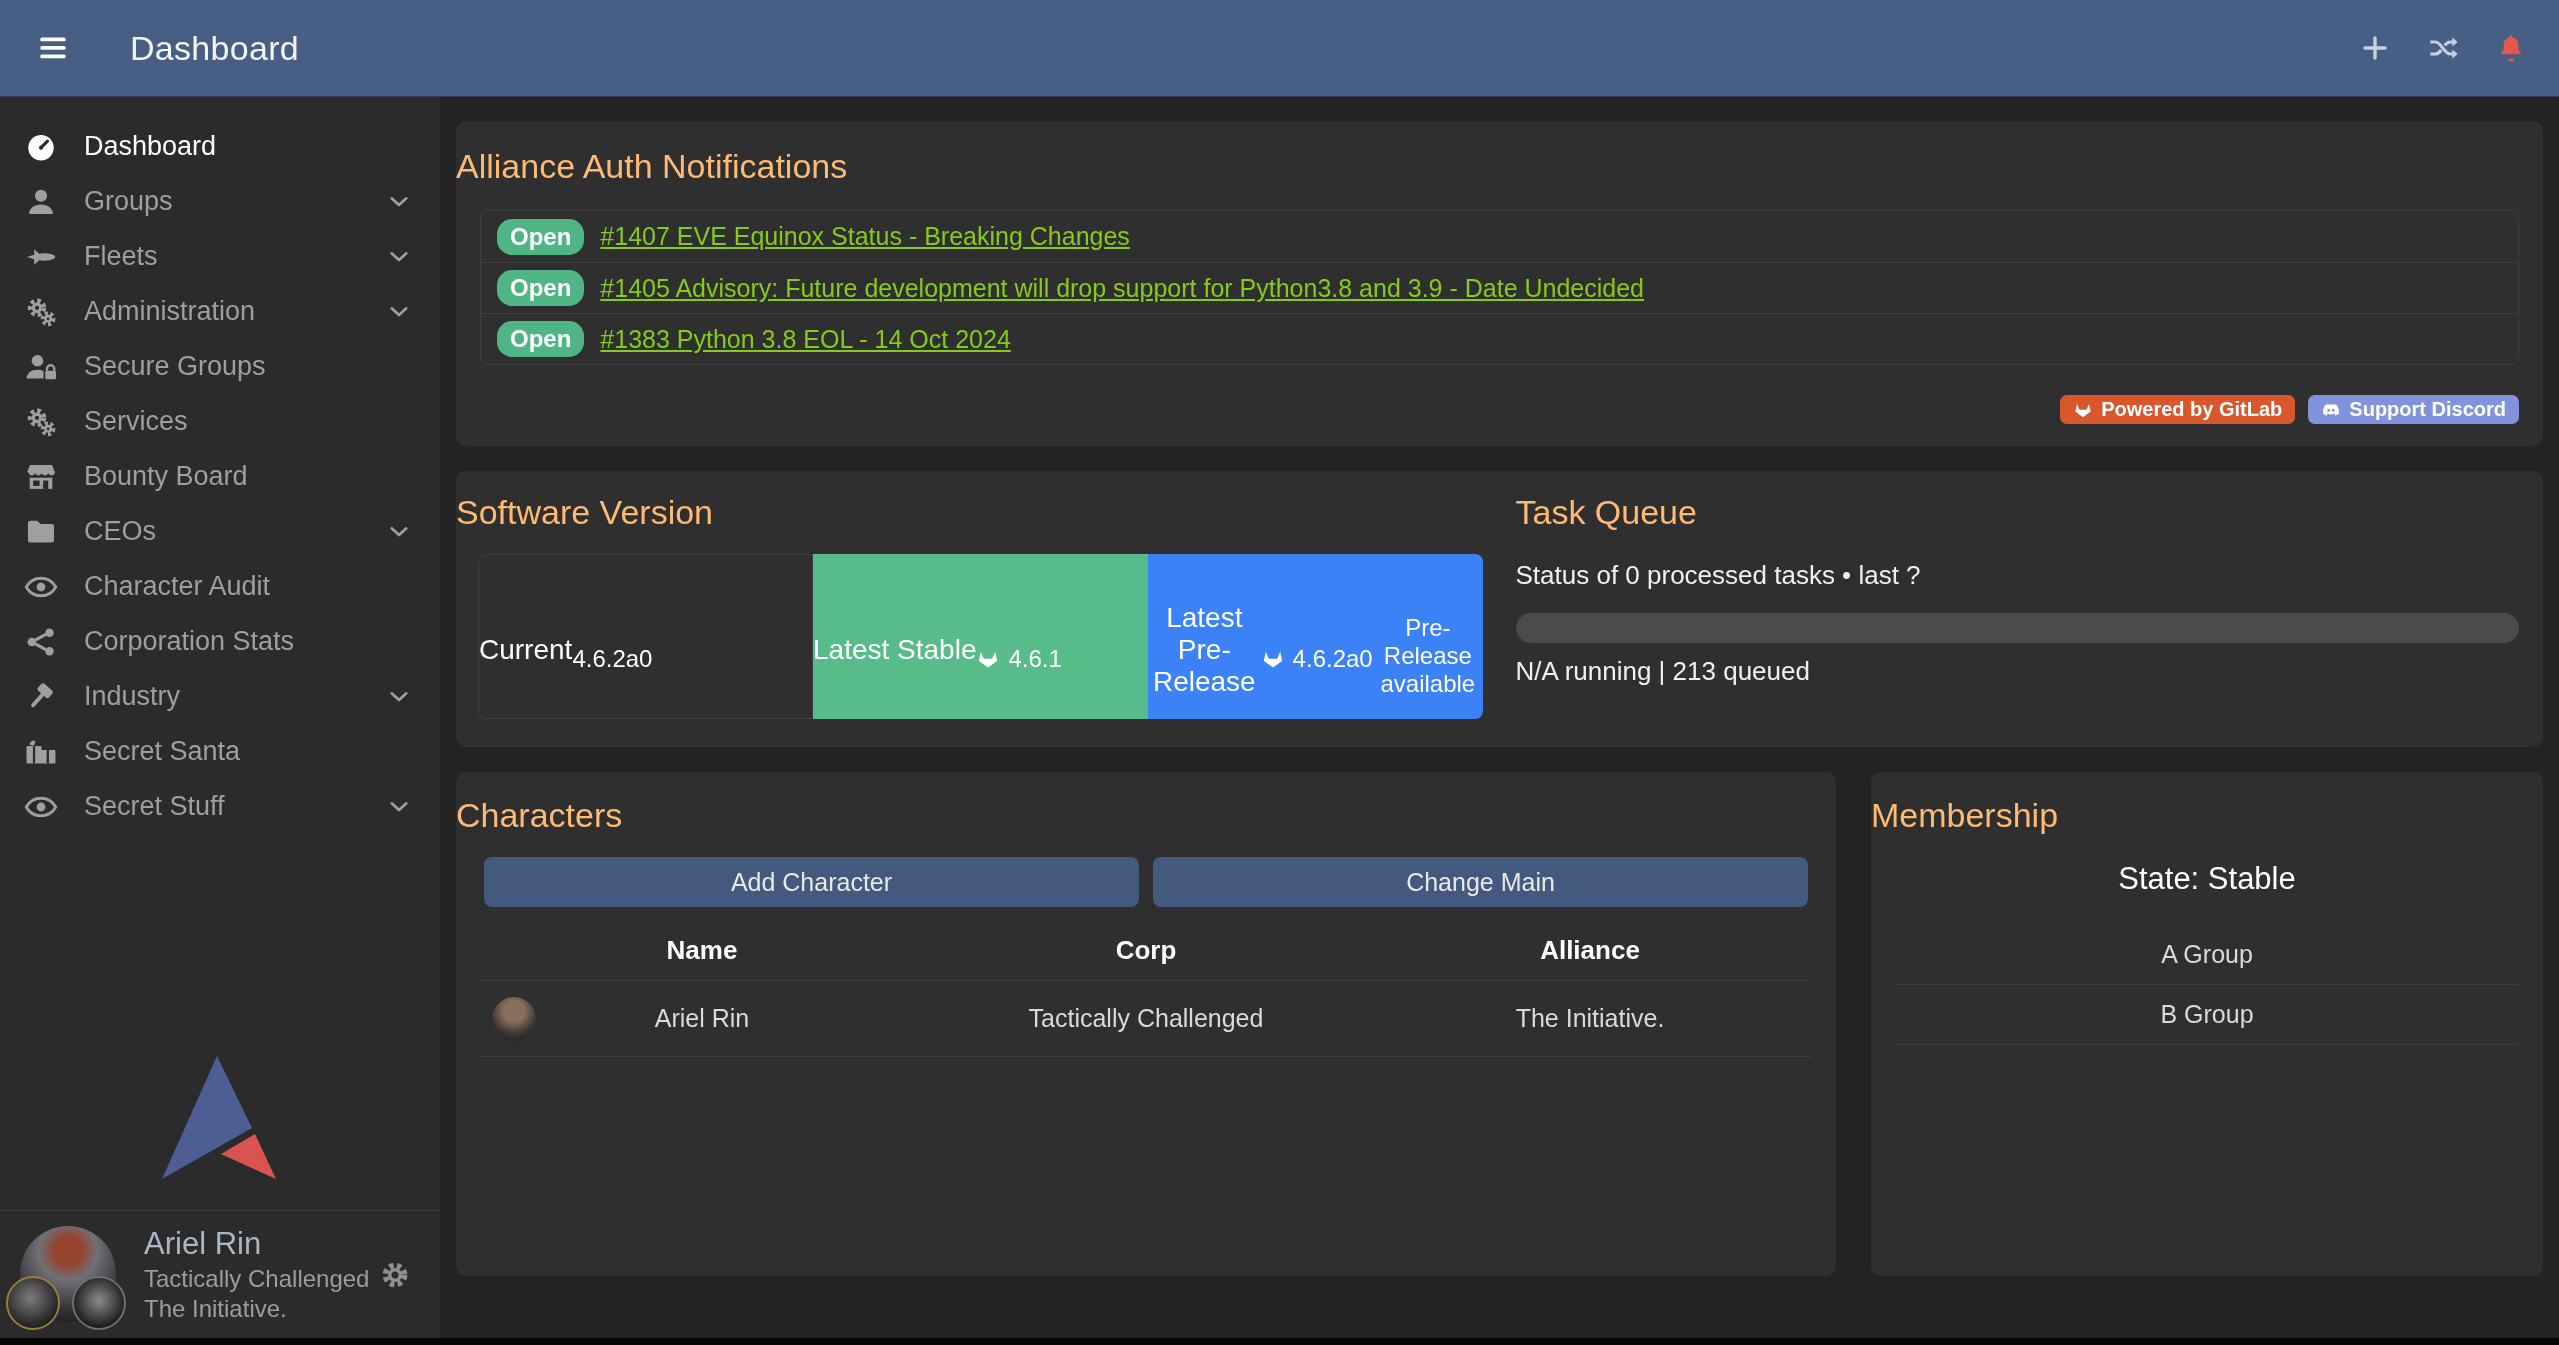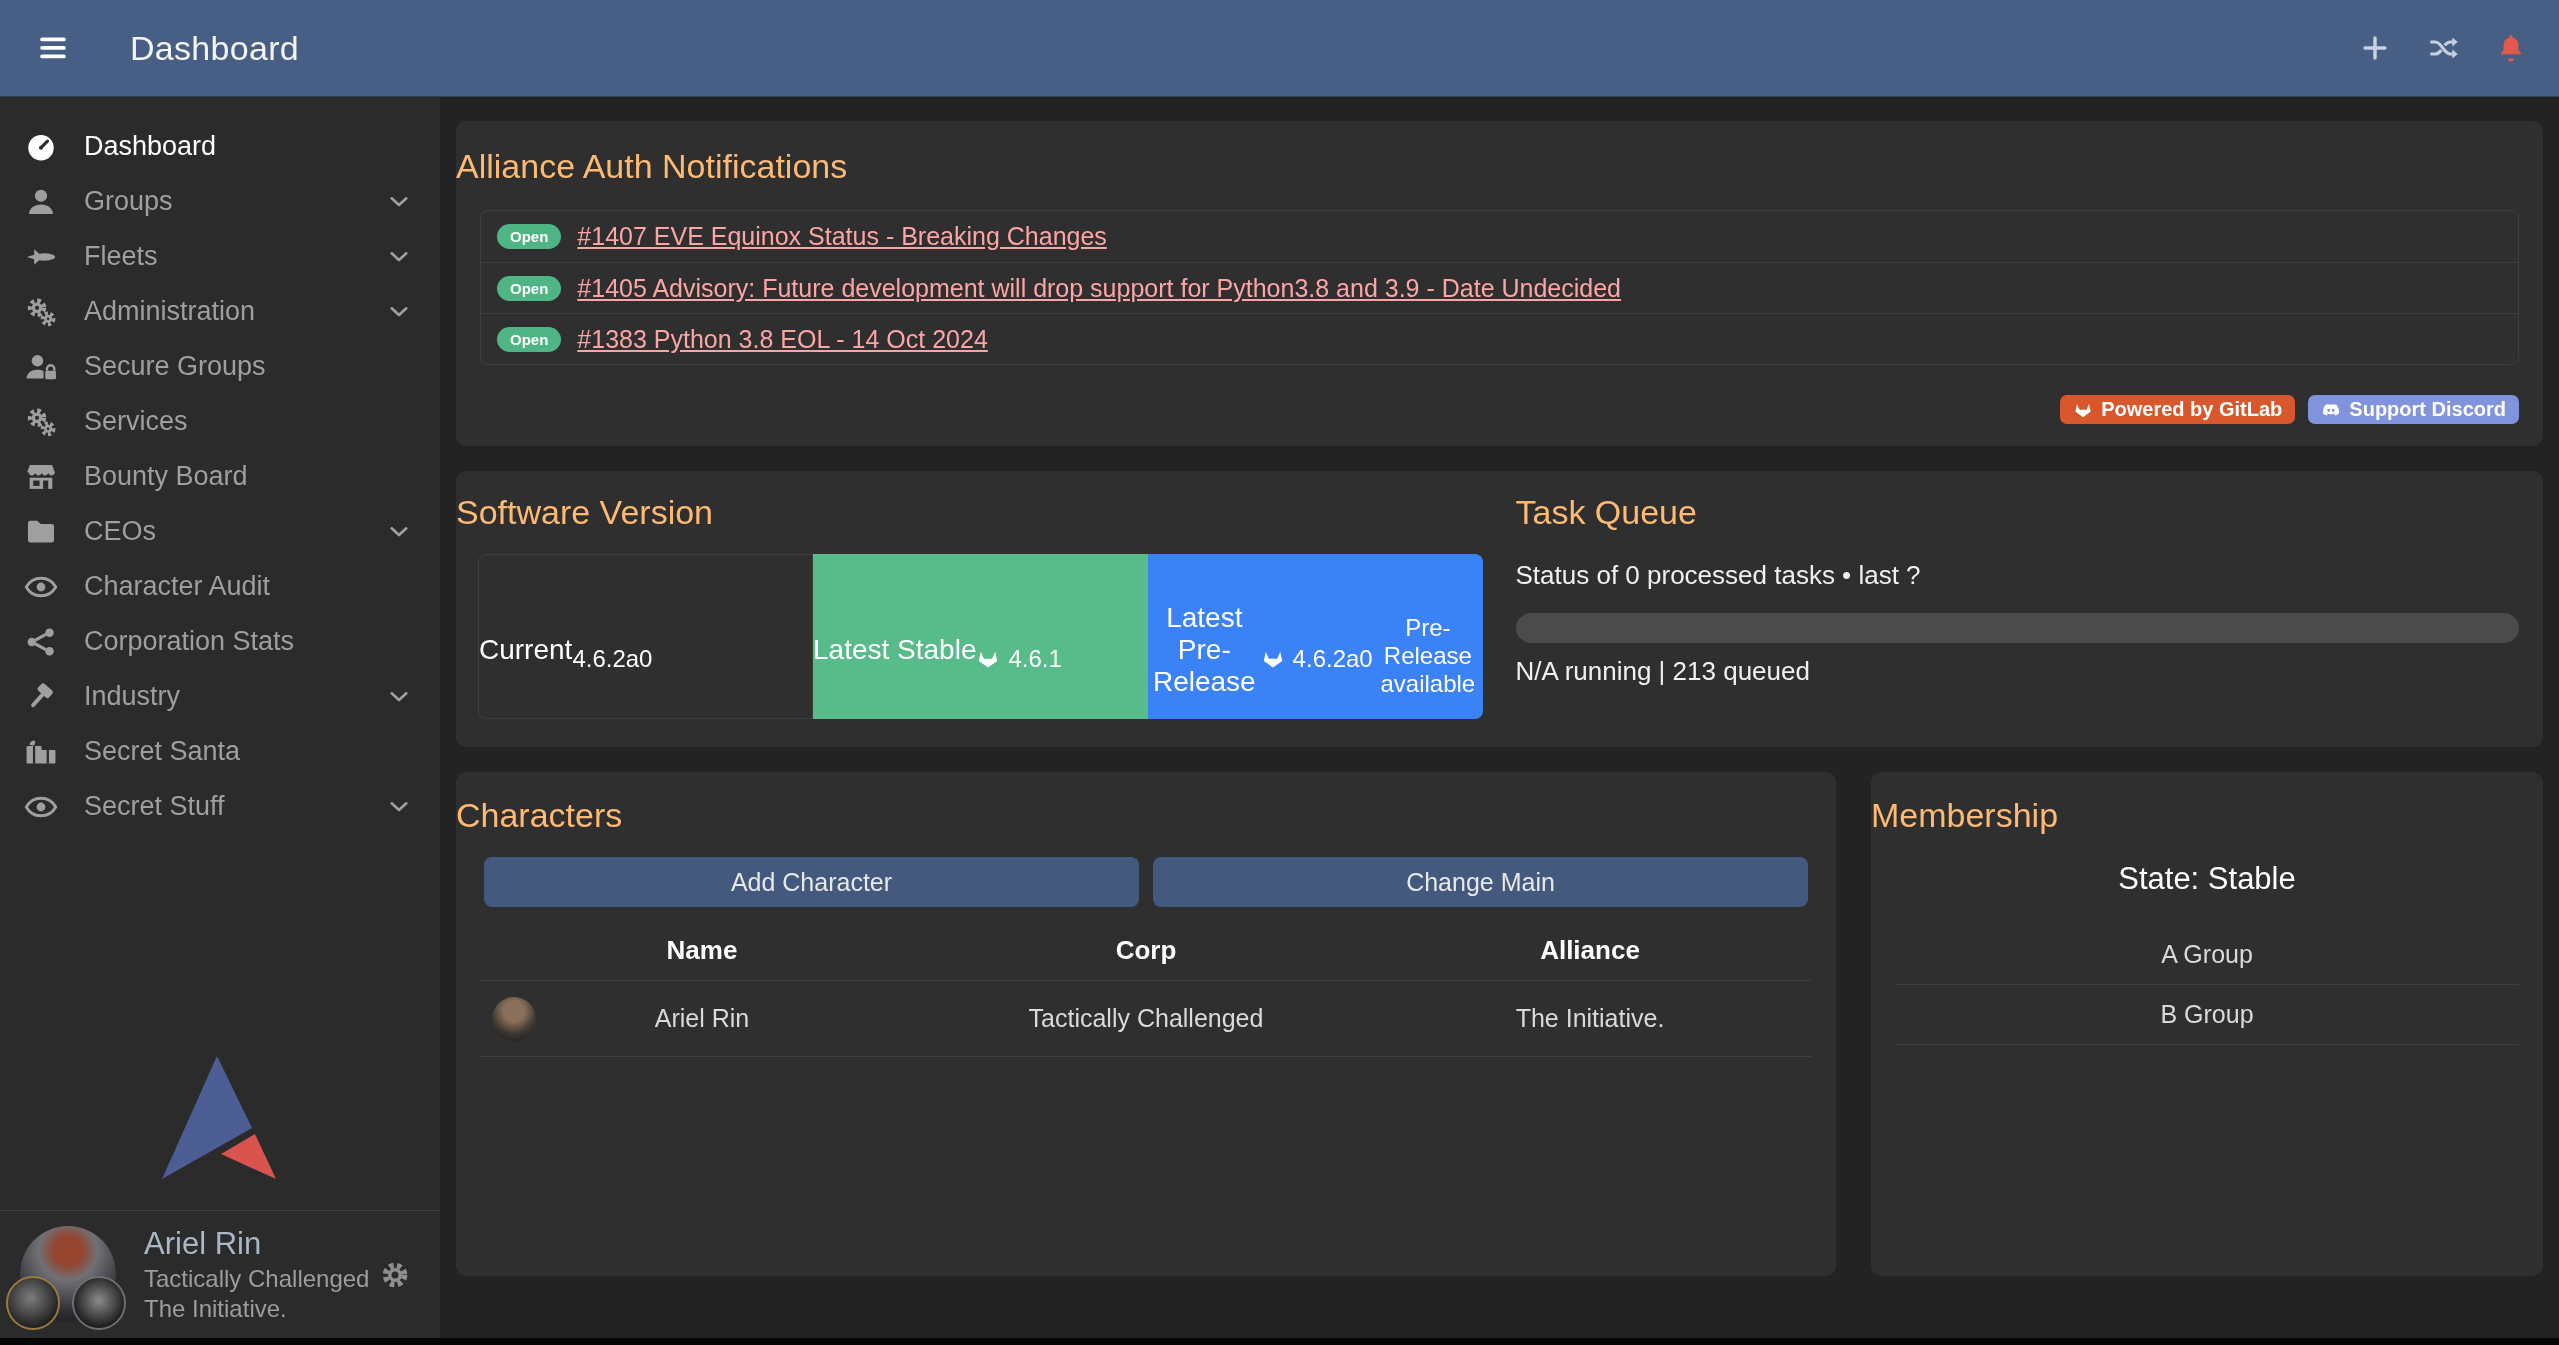--- a/index.html
+++ b/index.html
@@ -70,24 +70,24 @@
   
   .main { flex:1 1 auto; padding:24px 16px 0 16px; min-width:0; }
   .panel { background:#2f2f2f; border-radius:10px; }
   .panel-title { font-size:34px; color:#fdba74; }
 
   .panel-notifications { height:325px; padding-top:26px; position:relative; }
   .notif-list { margin:24px 24px 0 24px; border:1px solid #3e3e3e; border-radius:8px; overflow:hidden; }
   .notif-row { height:51px; display:flex; align-items:center; padding:0 16px; }
   .notif-row + .notif-row { border-top:1px solid #3e3e3e; }
   .open-badge {
-    background:#4fb584; color:#ffffff; font-size:15px; font-weight:bold;
+    background:#4fb584; color:#ffffff; font-size:24px; font-weight:bold;
     padding:4px 13px; border-radius:15px; flex:0 0 auto;
   }
-  .notif-link { margin-left:16px; font-size:25px; color:#fca5a5; text-decoration:underline; cursor:pointer; white-space:nowrap; }
+  .notif-link { margin-left:16px; font-size:25px; color:#84cc16; text-decoration:underline; cursor:pointer; white-space:nowrap; }
   .notif-badges { position:absolute; right:24px; bottom:22px; display:flex; gap:13px; }
   .ext-badge {
     height:29px; display:flex; align-items:center; gap:8px; padding:0 13px;
     border-radius:7px; color:#ffffff; font-size:20px; font-weight:bold; cursor:pointer;
   }
   .ext-badge .icon { width:20px; height:20px; color:#ffffff; }
 
   .panel-versions { height:276px; margin-top:25px; display:flex; padding-top:22px; }
   .ver-col { flex:1 1 50%; min-width:0; }
   .ver-boxes { display:flex; margin:22px 0 0 22px; width:1005px; }

